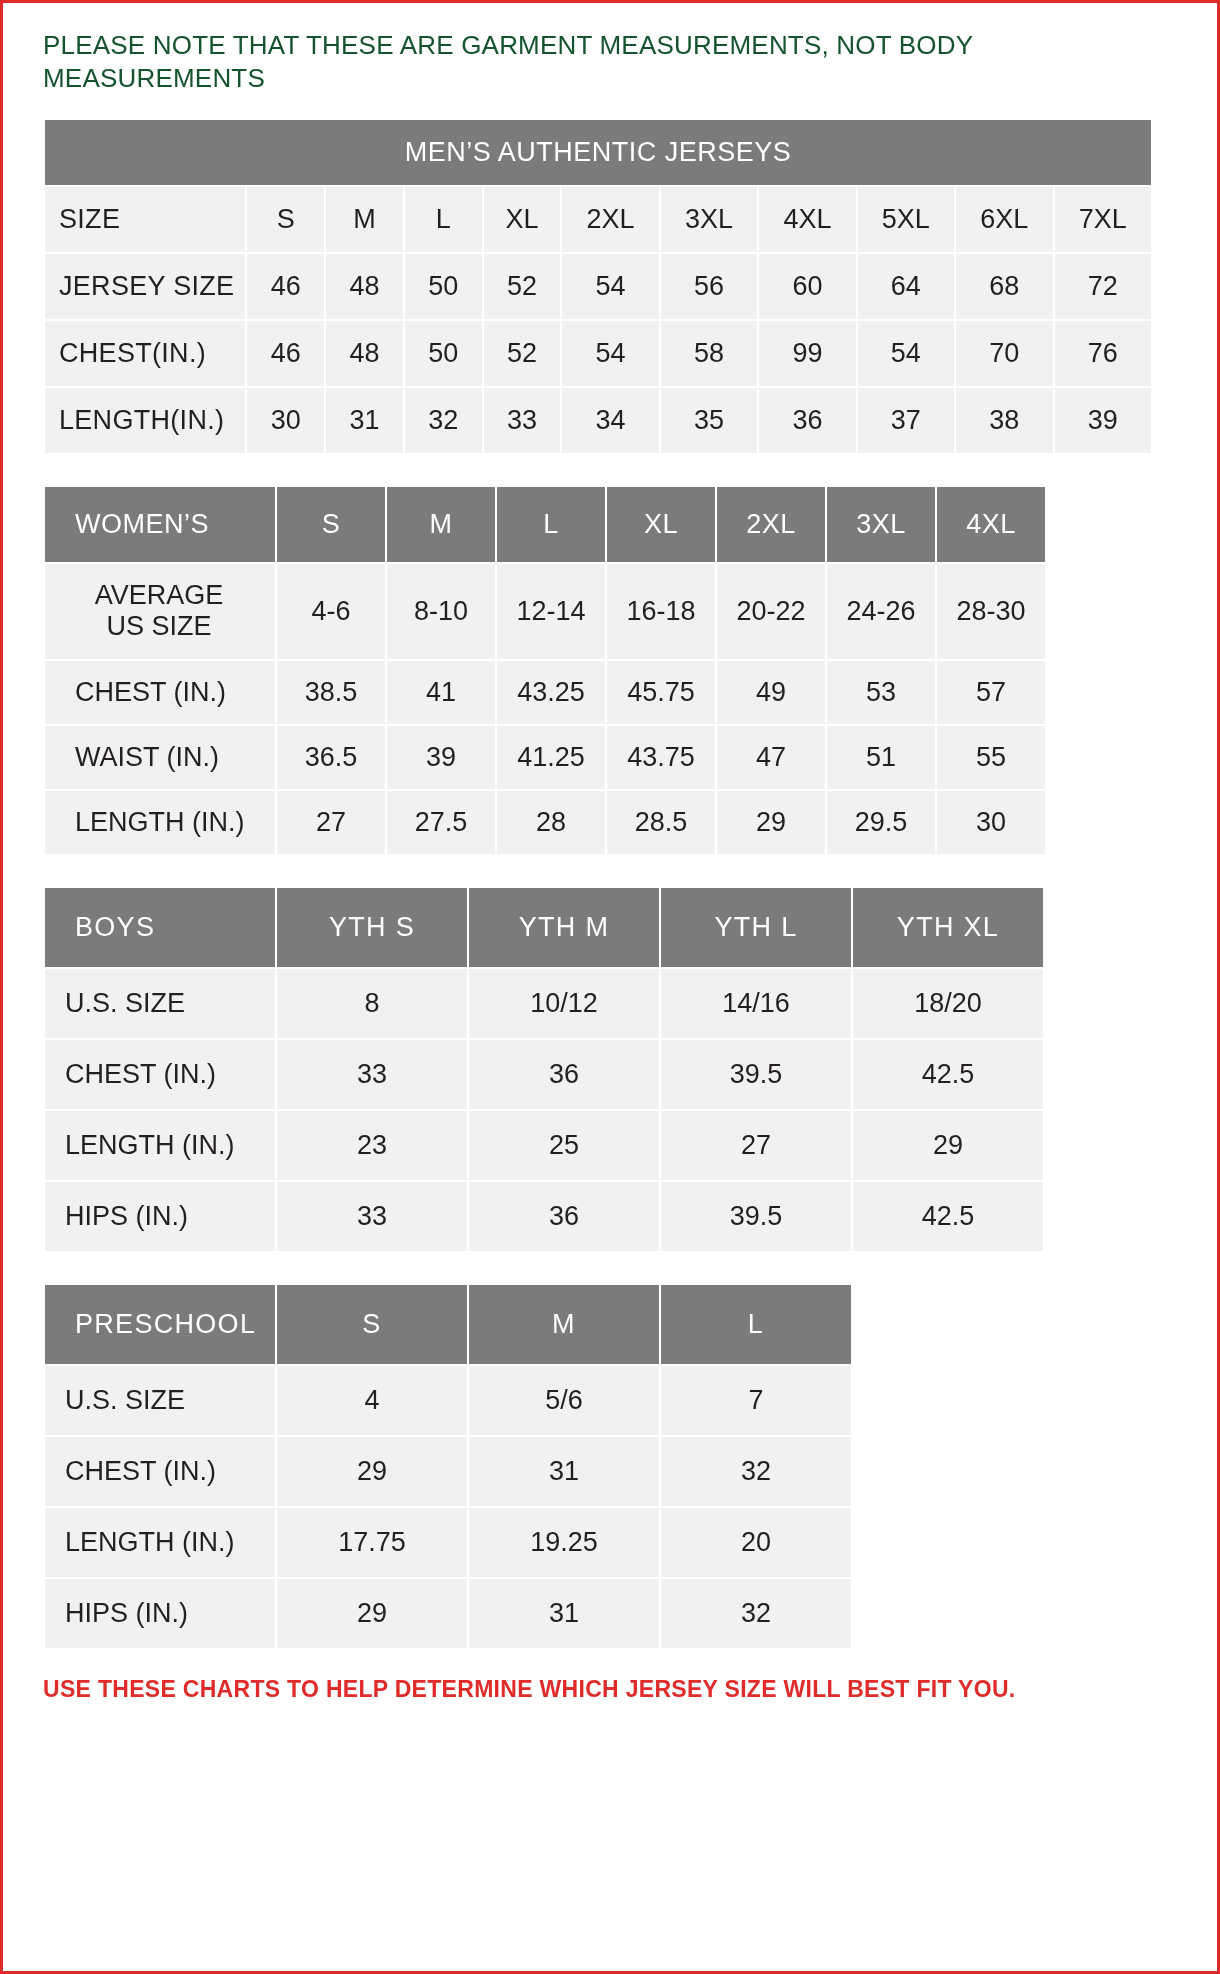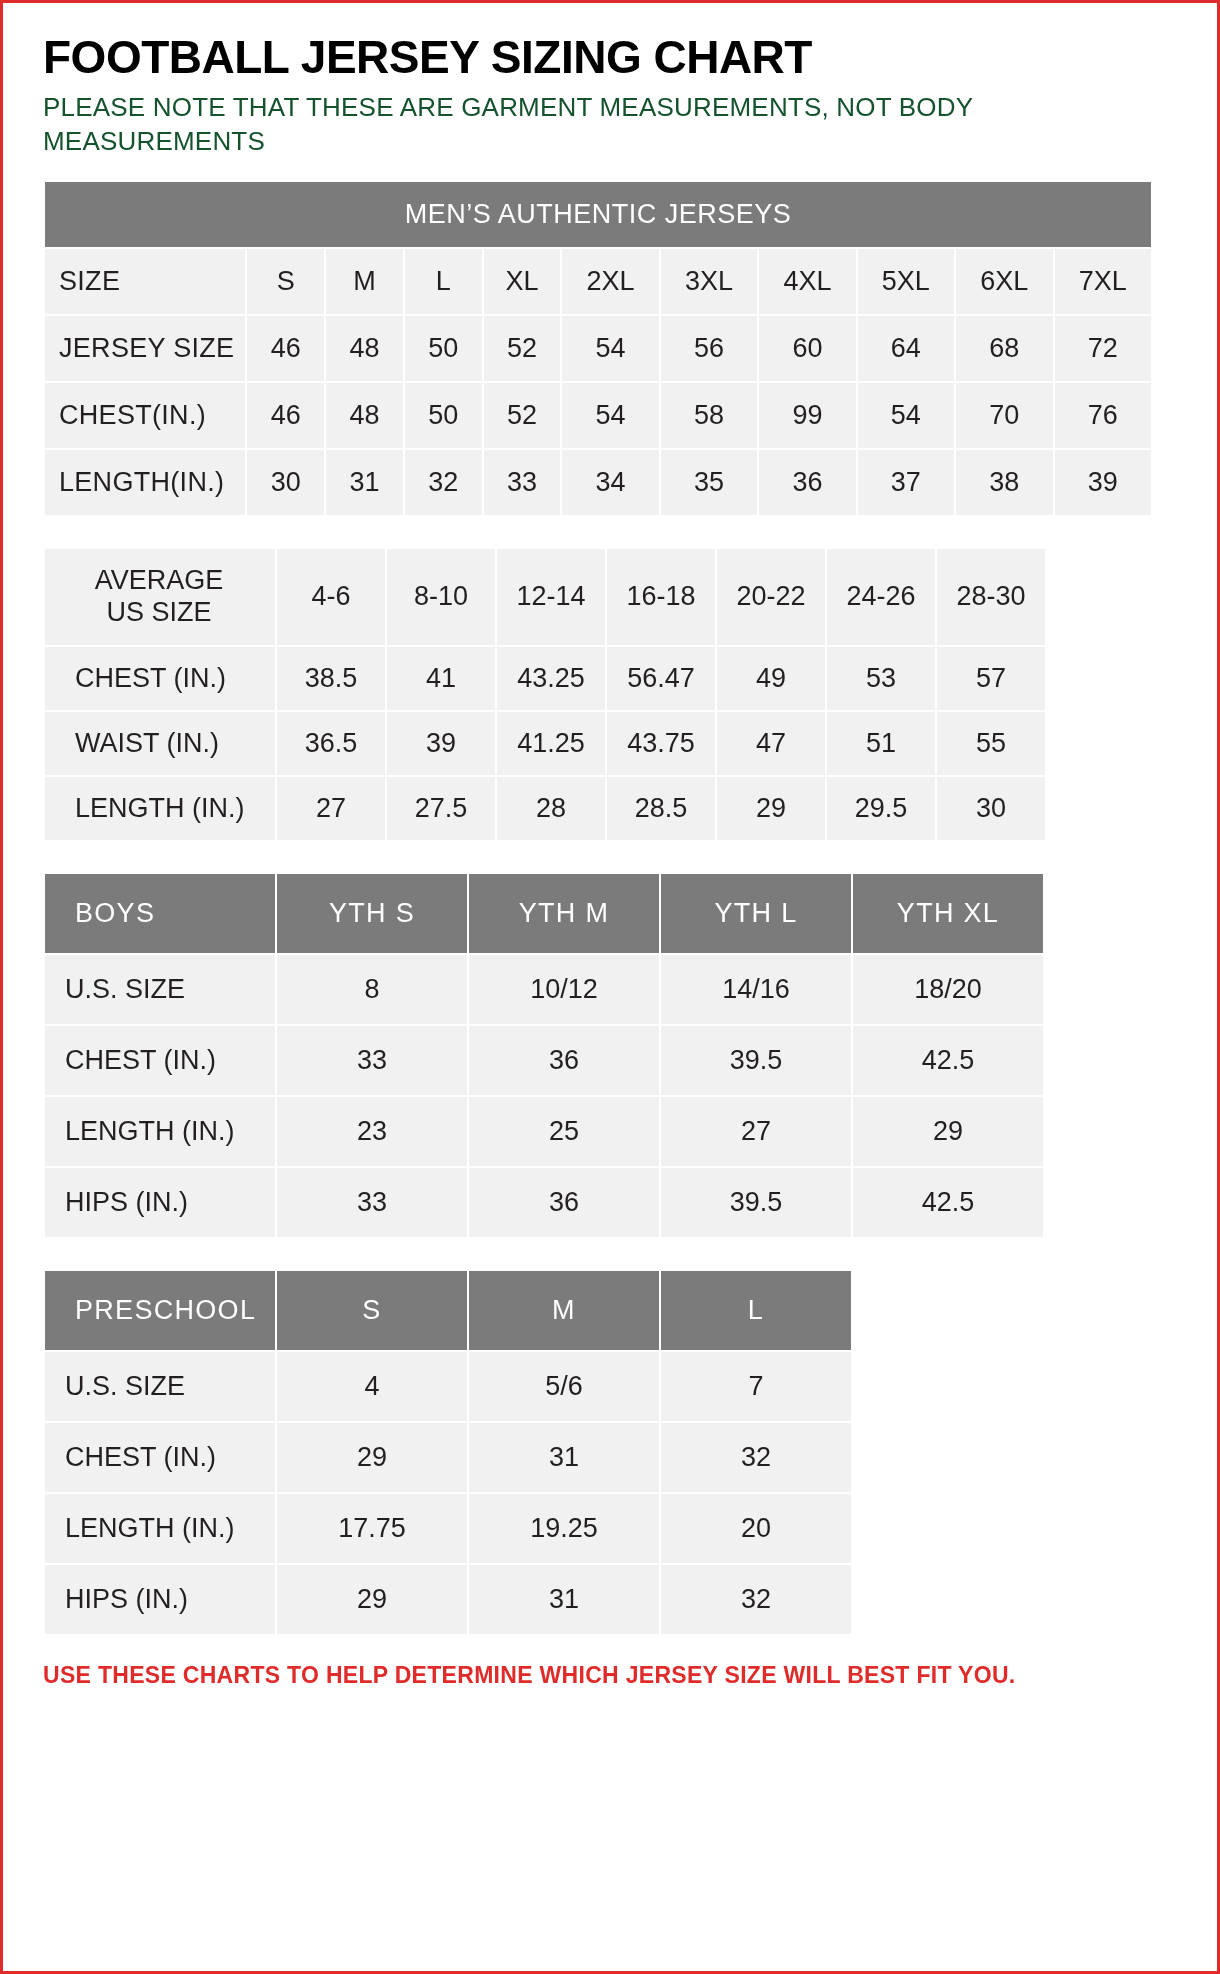--- a/index.html
+++ b/index.html
@@ -149,21 +149,20 @@
     letter-spacing: 0.3px;
     padding-bottom: 16px;
     font-weight: bold;
   }
 </style>
 </head>
 <body>
 
 <div class="page">
 
-  <div class="title">FOOTBALL JERSEY SIZING CHART</div>
   <div class="subtitle">PLEASE NOTE THAT THESE ARE GARMENT MEASUREMENTS, NOT BODY MEASUREMENTS</div>
 
   <table id="mens-table">
     <colgroup>
       <col style="width:185px">
       <col style="width:72px">
         <col style="width:72px">
         <col style="width:72px">
       <col style="width:72px">
         <col style="width:90px">
@@ -238,38 +237,48 @@
       <col style="width:110px">
         <col style="width:110px">
         <col style="width:110px">
       <col style="width:110px">
         <col style="width:110px">
         <col style="width:110px">
       <col style="width:110px">
     </colgroup>
     <tbody>
       <tr>
+        <td class="hdr-cell rowlabel">WOMEN’S</td>
+        <td class="hdr-cell">S</td>
+        <td class="hdr-cell">M</td>
+        <td class="hdr-cell">L</td>
+        <td class="hdr-cell">XL</td>
+        <td class="hdr-cell">2XL</td>
+        <td class="hdr-cell">3XL</td>
+        <td class="hdr-cell">4XL</td>
+      </tr>
+      <tr>
         <td class="rowlabel two-line" style="text-align:center;padding-left:0;">
           <span>AVERAGE</span><br>
           <span>US SIZE</span>
         </td>
         <td>4-6</td>
         <td>8-10</td>
         <td>12-14</td>
         <td>16-18</td>
         <td>20-22</td>
         <td>24-26</td>
         <td>28-30</td>
       </tr>
       <tr>
         <td class="rowlabel">CHEST (IN.)</td>
         <td>38.5</td>
         <td>41</td>
         <td>43.25</td>
-        <td>56.47</td>
+        <td>45.75</td>
         <td>49</td>
         <td>53</td>
         <td>57</td>
       </tr>
       <tr>
         <td class="rowlabel">WAIST (IN.)</td>
         <td>36.5</td>
         <td>39</td>
         <td>41.25</td>
         <td>43.75</td>

